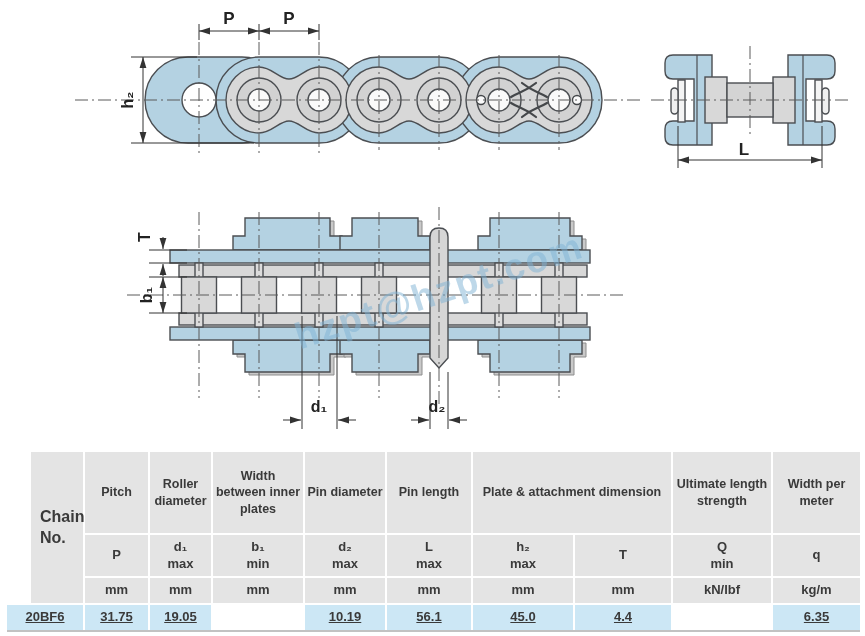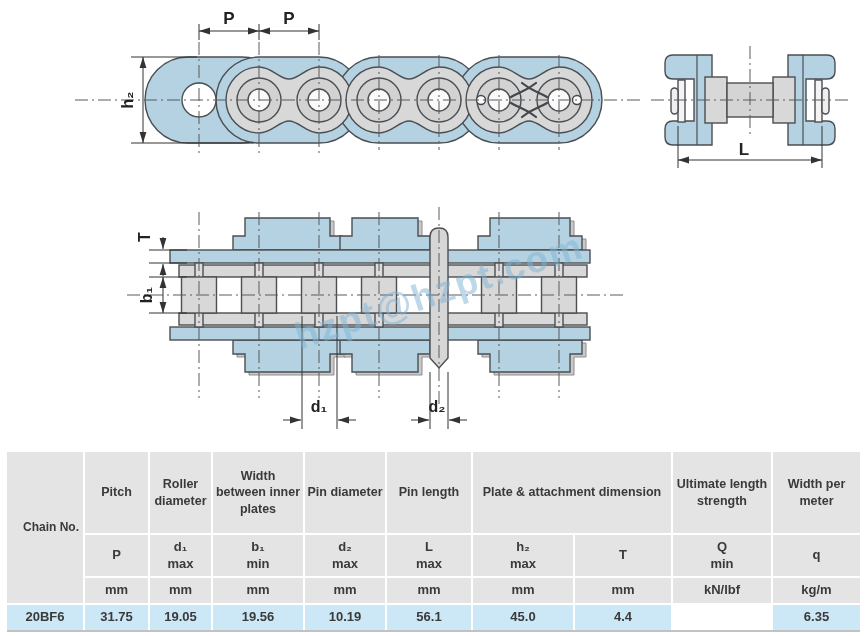--- a/index.html
+++ b/index.html
@@ -13,22 +13,22 @@
   .dim{stroke:#333;stroke-width:1;fill:none;}
   .cl{stroke:#5a5a5a;stroke-width:1;fill:none;stroke-dasharray:13 4 2 4;}
 
   .spec-table{position:absolute;left:7px;top:452px;width:853px;display:grid;
       grid-template-columns:76px 63px 61px 90px 80px 84px 100px 96px 98px 87px;
       grid-template-rows:81px 41px 25px 25px;gap:2px;background:#fff;
       box-shadow:0 2px 0 #c2c2c2;}
   .cell{background:#e4e4e4;display:flex;flex-direction:column;align-items:center;justify-content:center;
       text-align:center;color:#3a3a3a;font-weight:700;font-size:13px;line-height:1.3;padding:0 2px;box-sizing:border-box;}
   .cell.h{font-size:12.5px;}
-  .cell.corner{align-items:flex-start;justify-content:center;text-align:left;padding-left:16px;font-size:12px;}
-  .cell.blue{background:#cce7f5;flex-direction:row;}
+  .cell.corner{align-items:flex-start;justify-content:center;text-align:left;padding-left:9px;font-size:16px;margin-left:24px;}
+  .cell.blue{background:#cce7f5;flex-direction:row;text-decoration:underline;}
   .sym,.qual{display:block;}
 </style>
 </head>
 <body>
 
 <div class="canvas">
 
 <svg width="865" height="450" viewBox="0 0 865 450">
   <defs>
     <marker id="aE" markerUnits="userSpaceOnUse" markerWidth="12" markerHeight="8" viewBox="0 0 12 8" refX="11" refY="4" orient="auto">
@@ -272,21 +272,20 @@
   <div class="cell" style="grid-area:3/5">mm</div>
   <div class="cell" style="grid-area:3/6">mm</div>
   <div class="cell" style="grid-area:3/7">mm</div>
   <div class="cell" style="grid-area:3/8">mm</div>
   <div class="cell" style="grid-area:3/9">kN/lbf</div>
   <div class="cell" style="grid-area:3/10">kg/m</div>
 
   <div class="cell blue" style="grid-area:4/1">20BF6</div>
   <div class="cell blue" style="grid-area:4/2">31.75</div>
   <div class="cell blue" style="grid-area:4/3">19.05</div>
-  <div class="cell blue" style="grid-area:4/4">19.56</div>
   <div class="cell blue" style="grid-area:4/5">10.19</div>
   <div class="cell blue" style="grid-area:4/6">56.1</div>
   <div class="cell blue" style="grid-area:4/7">45.0</div>
   <div class="cell blue" style="grid-area:4/8">4.4</div>
   <div class="cell blue" style="grid-area:4/10">6.35</div>
 </div>
 
 </div>
 
 </body></html>

